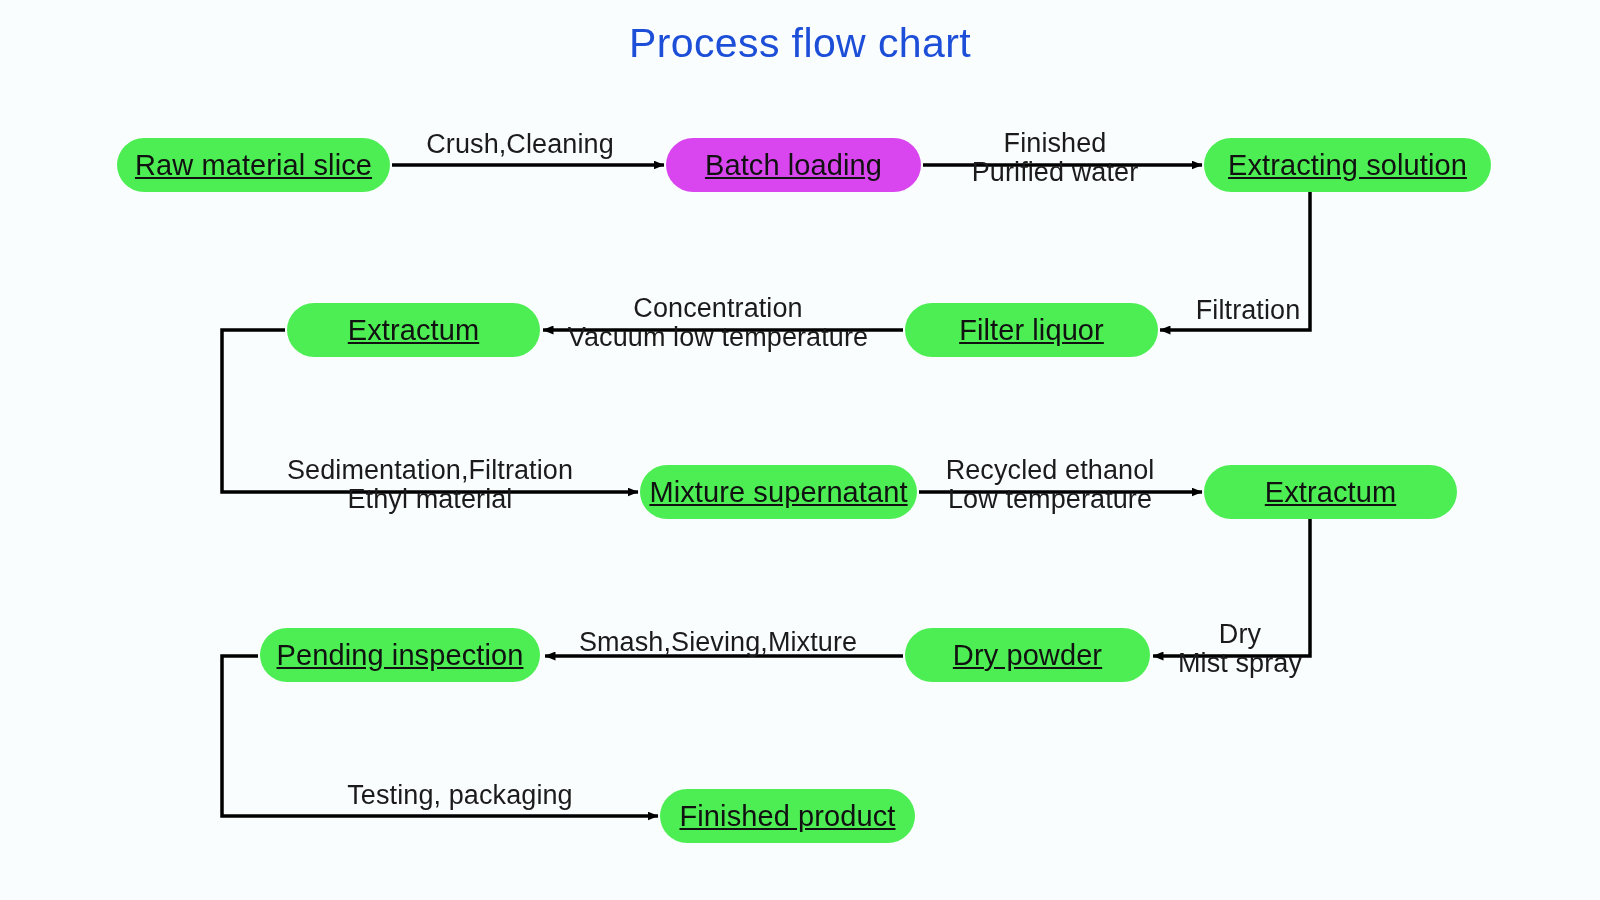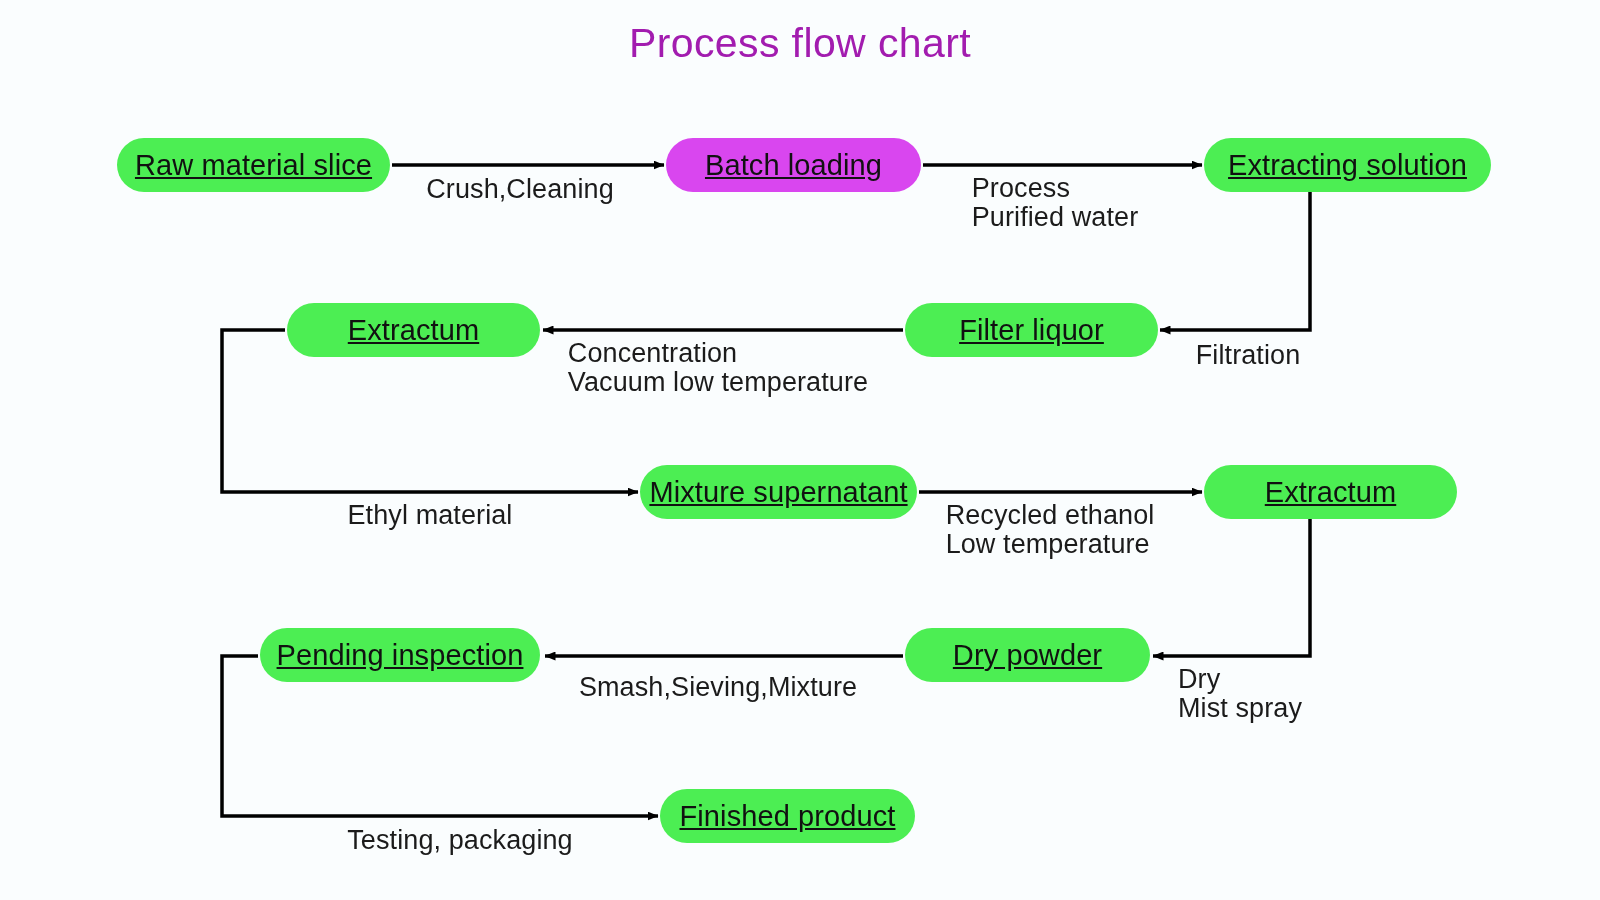--- a/index.html
+++ b/index.html
@@ -26,21 +26,21 @@
   }
   .chart-title {
     position: absolute;
     left: 0;
     top: 20px;
     width: 1600px;
     text-align: center;
     font-size: 41px;
     font-weight: 300;
     letter-spacing: 0.4px;
-    color: #a21caf;
+    color: #1d4ed8;
     white-space: nowrap;
   }
   .node {
     position: absolute;
     box-sizing: border-box;
     display: flex;
     align-items: center;
     justify-content: center;
     border-radius: 999px;
     color: #111111;
@@ -56,21 +56,21 @@
     position: absolute;
     color: #1b1b1b;
     font-size: 27px;
     font-weight: 400;
     line-height: 1.08;
     white-space: nowrap;
     letter-spacing: 0.1px;
   }
   .edge-label.center {
     transform: translateX(-50%);
-    margin-top: 45px;
+    text-align: center;
   }
 </style>
 </head>
 <body>
 
 <div id="canvas">
 
   <div class="chart-title">Process flow chart</div>
 
   <svg id="edge-layer" viewBox="0 0 1600 900" width="1600" height="900" xmlns="http://www.w3.org/2000/svg">
@@ -140,34 +140,35 @@
 
   <div class="node" style="left:660px; top:789px; width:255px; height:54px; background:#4cee53;">
     <span>Finished product</span>
   </div>
 
   <div class="edge-label center" style="left:520px; top:130px;">
     <div>Crush,Cleaning</div>
   </div>
 
   <div class="edge-label center" style="left:1055px; top:129px;">
-    <div>Process</div>
+    <div>Finished</div>
     <div>Purified water</div>
   </div>
 
   <div class="edge-label center" style="left:1248px; top:296px;">
     <div>Filtration</div>
   </div>
 
   <div class="edge-label center" style="left:718px; top:294px;">
     <div>Concentration</div>
     <div>Vacuum low temperature</div>
   </div>
 
   <div class="edge-label center" style="left:430px; top:456px;">
+    <div>Sedimentation,Filtration</div>
     <div>Ethyl material</div>
   </div>
 
   <div class="edge-label center" style="left:1050px; top:456px;">
     <div>Recycled ethanol</div>
     <div>Low temperature</div>
   </div>
 
   <div class="edge-label center" style="left:1240px; top:620px;">
     <div>Dry</div>

